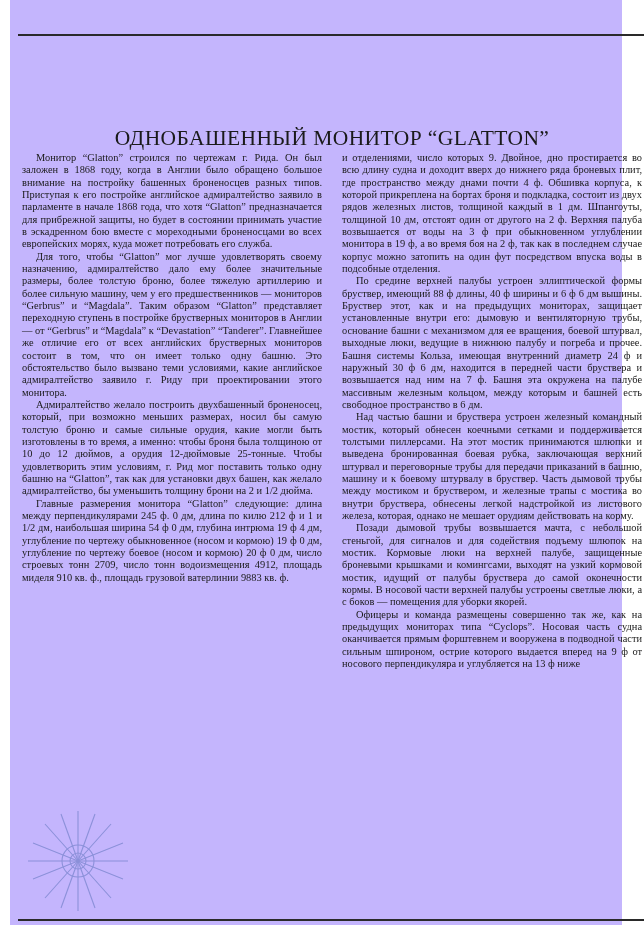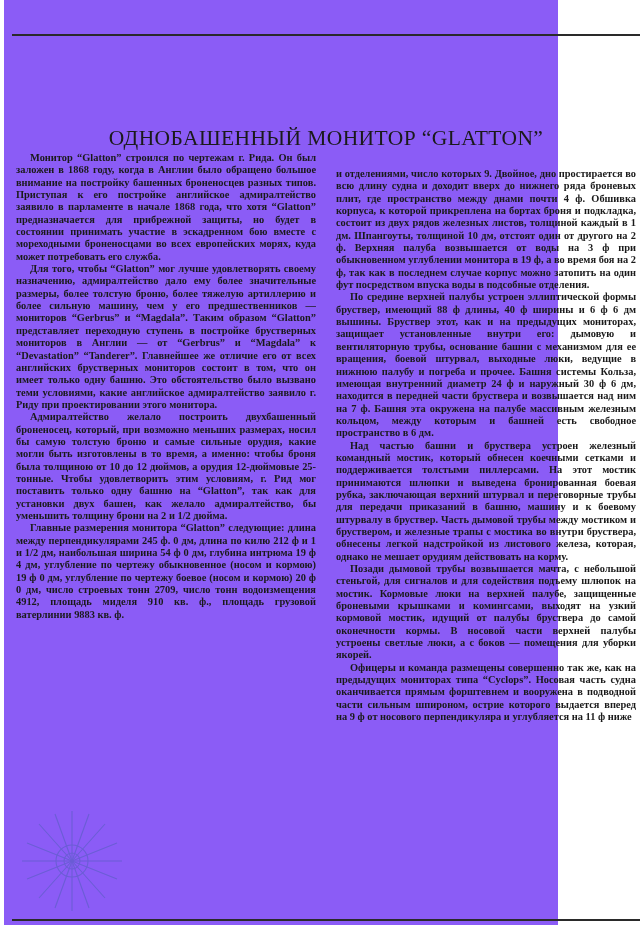--- a/index.html
+++ b/index.html
@@ -10,24 +10,24 @@
   body {
     width: 644px;
     height: 925px;
     position: relative;
     font-family: "Liberation Serif", serif;
     color: #1a1a1a;
     overflow: hidden;
   }
   .page {
     position: absolute;
-    left: 4px; top: 0;
-    width: 554px;
+    left: 10px; top: 0;
+    width: 612px;
     height: 925px;
-    background: #8b5cf6;
+    background: #c4b5fd;
   }
   .rule-top {
     position: absolute;
     left: 8px;
     top: 34px;
     width: 628px;
     height: 2px;
     background: #2a2a2a;
   }
   .rule-bottom {
@@ -62,25 +62,23 @@
     width: 300px;
     font-size: 10.4px;
     line-height: 12.35px;
     text-align: justify;
     text-justify: inter-word;
     hyphens: auto;
   }
   .col p {
     margin: 0;
     text-indent: 14px;
-    font-weight: bold;
   }
   .col p.noindent {
     text-indent: 0;
-    margin-top: 16px;
   }
   .watermark {
     position: absolute;
     left: 16px;
     bottom: 12px;
     width: 104px;
     height: 104px;
     opacity: 0.42;
     pointer-events: none;
   }
@@ -102,21 +100,21 @@
       <p>Для того, чтобы “Glatton” мог лучше удовлетворять своему назначению, адмиралтейство дало ему более значительные размеры, более толстую броню, более тяжелую артиллерию и более сильную машину, чем у его предшественников — мониторов “Gerbrus” и “Magdala”. Таким образом “Glatton” представляет переходную ступень в постройке брустверных мониторов в Англии — от “Gerbrus” и “Magdala” к “Devastation” “Tanderer”. Главнейшее же отличие его от всех английских брустверных мониторов состоит в том, что он имеет только одну башню. Это обстоятельство было вызвано теми условиями, какие английское адмиралтейство заявило г. Риду при проектировании этого монитора.</p>
       <p>Адмиралтейство желало построить двухбашенный броненосец, который, при возможно меньших размерах, носил бы самую толстую броню и самые сильные орудия, какие могли быть изготовлены в то время, а именно: чтобы броня была толщиною от 10 до 12 дюймов, а орудия 12-дюймовые 25-тонные. Чтобы удовлетворить этим условиям, г. Рид мог поставить только одну башню на “Glatton”, так как для установки двух башен, как желало адмиралтейство, бы уменьшить толщину брони на 2 и 1/2 дюйма.</p>
       <p>Главные размерения монитора “Glatton” следующие: длина между перпендикулярами 245 ф. 0 дм, длина по килю 212 ф и 1 и 1/2 дм, наибольшая ширина 54 ф 0 дм, глубина интрюма 19 ф 4 дм, углубление по чертежу обыкновенное (носом и кормою) 19 ф 0 дм, углубление по чертежу боевое (носом и кормою) 20 ф 0 дм, число строевых тонн 2709, число тонн водоизмещения 4912, площадь миделя 910 кв. ф., площадь грузовой ватерлинии 9883 кв. ф.</p>
     </div>
 
     <div class="col">
       <p class="noindent">и отделениями, число которых 9. Двойное, дно простирается во всю длину судна и доходит вверх до нижнего ряда броневых плит, где пространство между днами почти 4 ф. Обшивка корпуса, к которой прикреплена на бортах броня и подкладка, состоит из двух рядов железных листов, толщиной каждый в 1 дм. Шпангоуты, толщиной 10 дм, отстоят один от другого на 2 ф. Верхняя палуба возвышается от воды на 3 ф при обыкновенном углублении монитора в 19 ф, а во время боя на 2 ф, так как в последнем случае корпус можно затопить на один фут посредством впуска воды в подсобные отделения.</p>
       <p>По средине верхней палубы устроен эллиптической формы бруствер, имеющий 88 ф длины, 40 ф ширины и 6 ф 6 дм вышины. Бруствер этот, как и на предыдущих мониторах, защищает установленные внутри его: дымовую и вентиляторную трубы, основание башни с механизмом для ее вращения, боевой штурвал, выходные люки, ведущие в нижнюю палубу и погреба и прочее. Башня системы Кольза, имеющая внутренний диаметр 24 ф и наружный 30 ф 6 дм, находится в передней части бруствера и возвышается над ним на 7 ф. Башня эта окружена на палубе массивным железным кольцом, между которым и башней есть свободное пространство в 6 дм.</p>
       <p>Над частью башни и бруствера устроен железный командный мостик, который обнесен коечными сетками и поддерживается толстыми пиллерсами. На этот мостик принимаются шлюпки и выведена бронированная боевая рубка, заключающая верхний штурвал и переговорные трубы для передачи приказаний в башню, машину и к боевому штурвалу в бруствер. Часть дымовой трубы между мостиком и бруствером, и железные трапы с мостика во внутри бруствера, обнесены легкой надстройкой из листового железа, которая, однако не мешает орудиям действовать на корму.</p>
       <p>Позади дымовой трубы возвышается мачта, с небольшой стеньгой, для сигналов и для содействия подъему шлюпок на мостик. Кормовые люки на верхней палубе, защищенные броневыми крышками и комингсами, выходят на узкий кормовой мостик, идущий от палубы бруствера до самой оконечности кормы. В носовой части верхней палубы устроены светлые люки, а с боков — помещения для уборки якорей.</p>
-      <p>Офицеры и команда размещены совершенно так же, как на предыдущих мониторах типа “Cyclops”. Носовая часть судна оканчивается прямым форштевнем и вооружена в подводной части сильным шпироном, острие которого выдается вперед на 9 ф от носового перпендикуляра и углубляется на 11 ф ниже</p>
+      <p>Офицеры и команда размещены совершенно так же, как на предыдущих мониторах типа “Cyclops”. Носовая часть судна оканчивается прямым форштевнем и вооружена в подводной части сильным шпироном, острие которого выдается вперед на 9 ф от носового перпендикуляра и углубляется на 13 ф ниже</p>
     </div>
 
   </div>
 
   <div class="watermark">
     <svg width="104" height="104" viewBox="0 0 104 104" aria-hidden="true">
       <g stroke="#3f5fa8" stroke-width="1.1" fill="none">
         <circle cx="52" cy="52" r="16"></circle>
         <circle cx="52" cy="52" r="8"></circle>
         <g>

